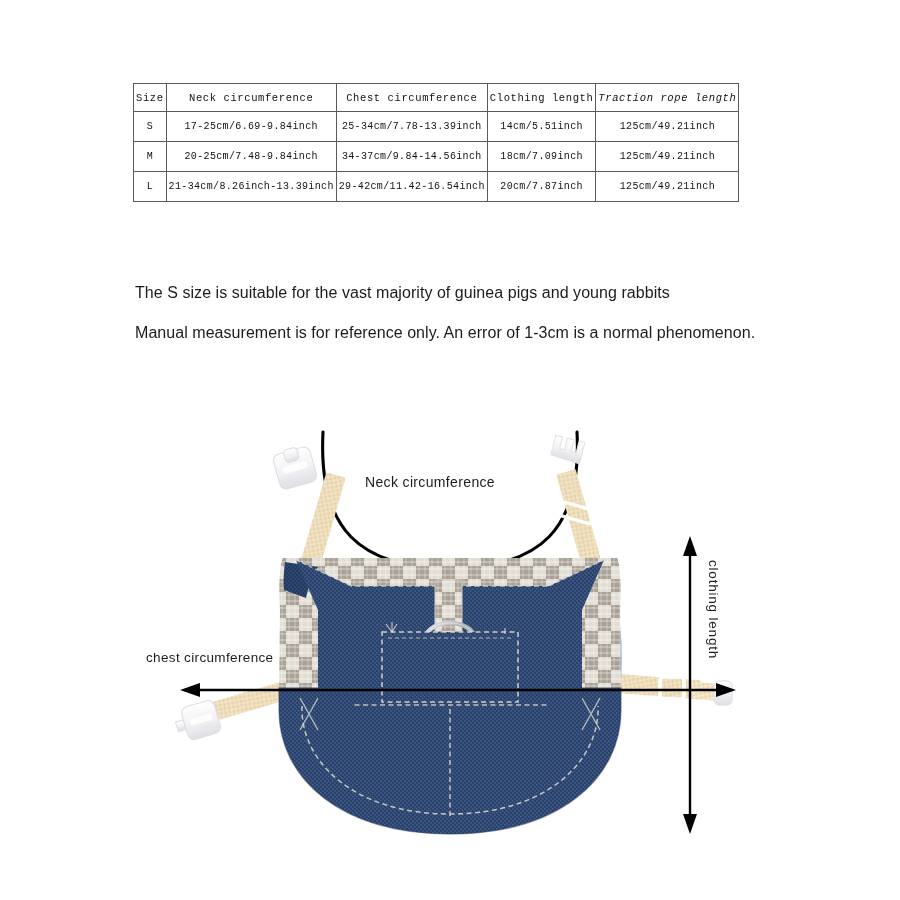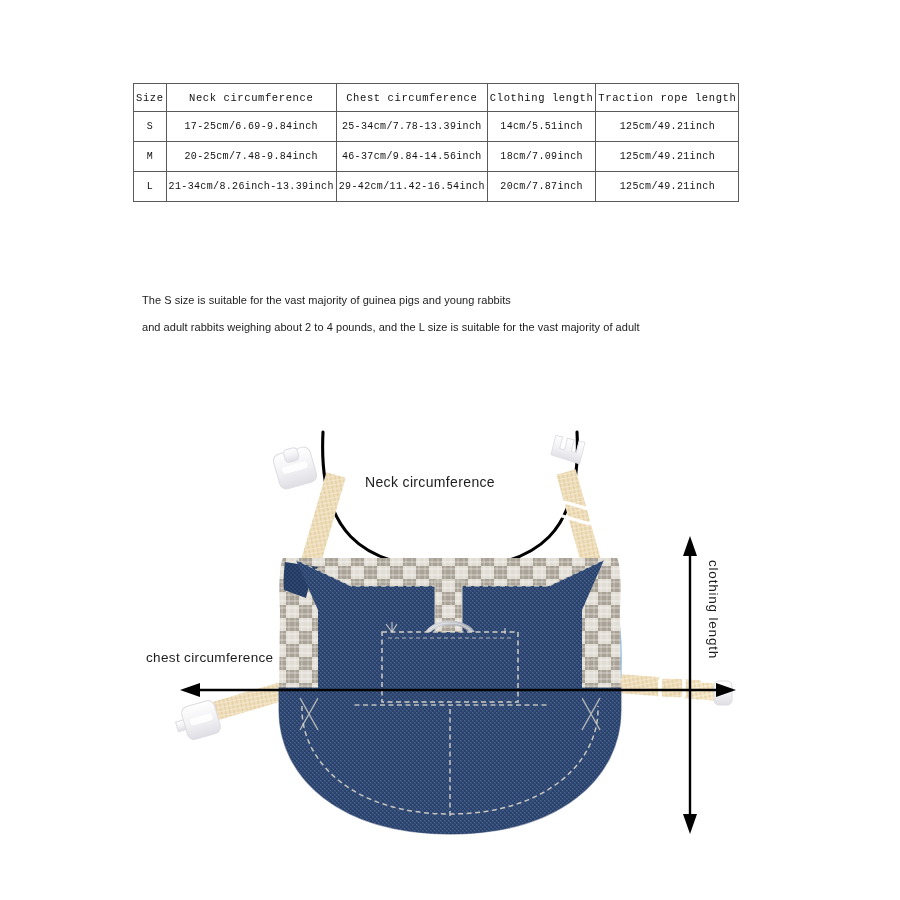--- a/index.html
+++ b/index.html
@@ -35,35 +35,35 @@
     white-space:nowrap;
   }
   table.size-table thead tr > * { height:28px; font-size:10.5px; letter-spacing:.6px;margin-left:40px; }
   table.size-table tbody tr > * { height:30px; font-size:10px; letter-spacing:.35px; }
 
   
   .col-size  { width:46px; }
   .col-neck  { width:163px; }
   .col-chest { width:142px; }
   .col-len   { width:113px; }
-  .col-rope  { width:130px; }
+  .col-rope  { width:130px;font-style:italic; }
 
   td.size-cell { font-size:11px; }
   .m-wrap { display:block; text-align:center; }
 
   
   #description {
     position:absolute;
     left:135px; top:283px;
     width:700px;
     color:#1c1c1c;
   }
   #description p {
-    margin:7px;
-    font-size:11px;
+    margin:0;
+    font-size:16px;
     line-height:20.3px;
     letter-spacing:.05px;
     white-space:nowrap;
   }
   #description .gap { height:20px; }
 
   
   #diagram {
     position:absolute;
     left:0; top:410px;
@@ -109,39 +109,39 @@
         <td>17-25cm/6.69-9.84inch</td>
         <td>25-34cm/7.78-13.39inch</td>
         <td>14cm/5.51inch</td>
         <td>125cm/49.21inch</td>
       </tr>
       <tr>
         <td class="size-cell">
           <span class="m-wrap"><span class="size-m">M</span></span>
         </td>
         <td>20-25cm/7.48-9.84inch</td>
-        <td>46-37cm/9.84-14.56inch</td>
+        <td>34-37cm/9.84-14.56inch</td>
         <td>18cm/7.09inch</td>
         <td>125cm/49.21inch</td>
       </tr>
       <tr>
         <td class="size-cell">L</td>
         <td>21-34cm/8.26inch-13.39inch</td>
         <td>29-42cm/11.42-16.54inch</td>
         <td>20cm/7.87inch</td>
         <td>125cm/49.21inch</td>
       </tr>
     </tbody>
   </table>
 </div>
 
 <div id="description">
   <p>The S size is suitable for the vast majority of guinea pigs and young rabbits</p>
-  <p>and adult rabbits weighing about 2 to 4 pounds, and the L size is suitable for the vast majority of adult</p>
   <div class="gap"></div>
+  <p>Manual measurement is for reference only. An error of 1-3cm is a normal phenomenon.</p>
 </div>
 
 <div id="diagram">
   <svg width="900" height="490" viewBox="0 0 900 490" xmlns="http://www.w3.org/2000/svg">
     <defs>
 
       <pattern id="denimTex" width="4" height="4" patternUnits="userSpaceOnUse">
         <rect width="4" height="4" fill="#35507a"></rect>
         <rect width="2" height="2" fill="#2b4169"></rect>
         <rect x="2" y="2" width="2" height="2" fill="#2b4169"></rect>

